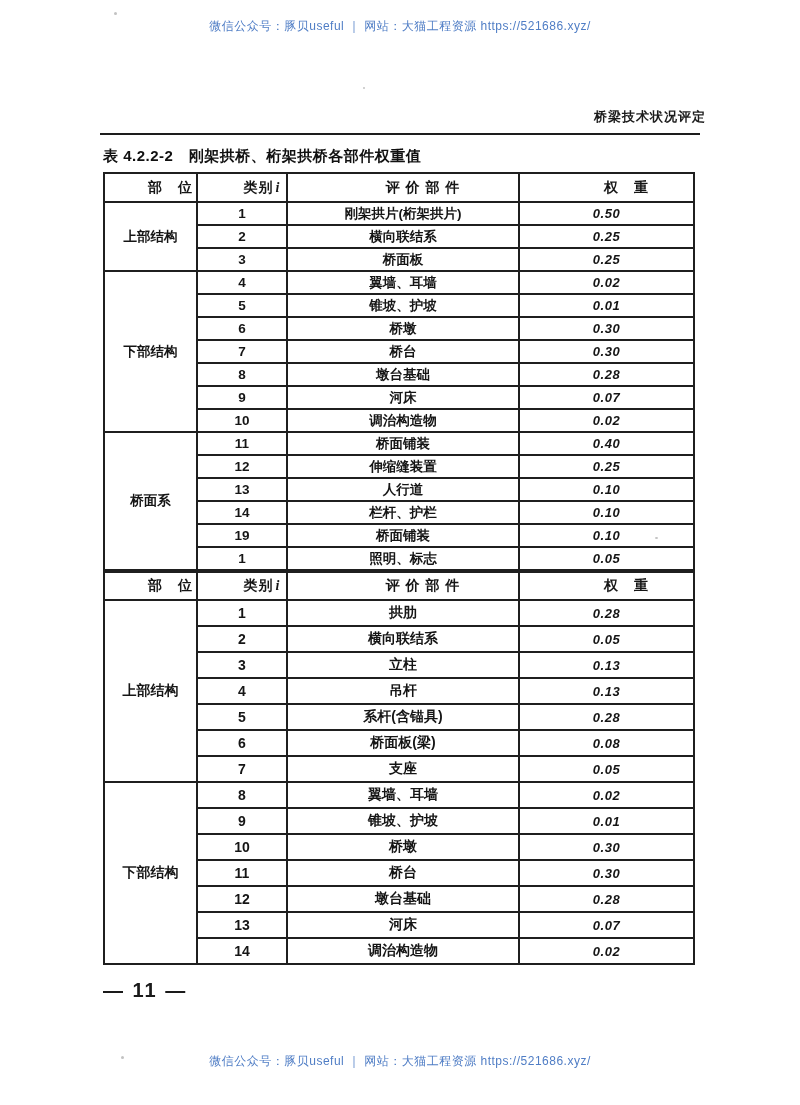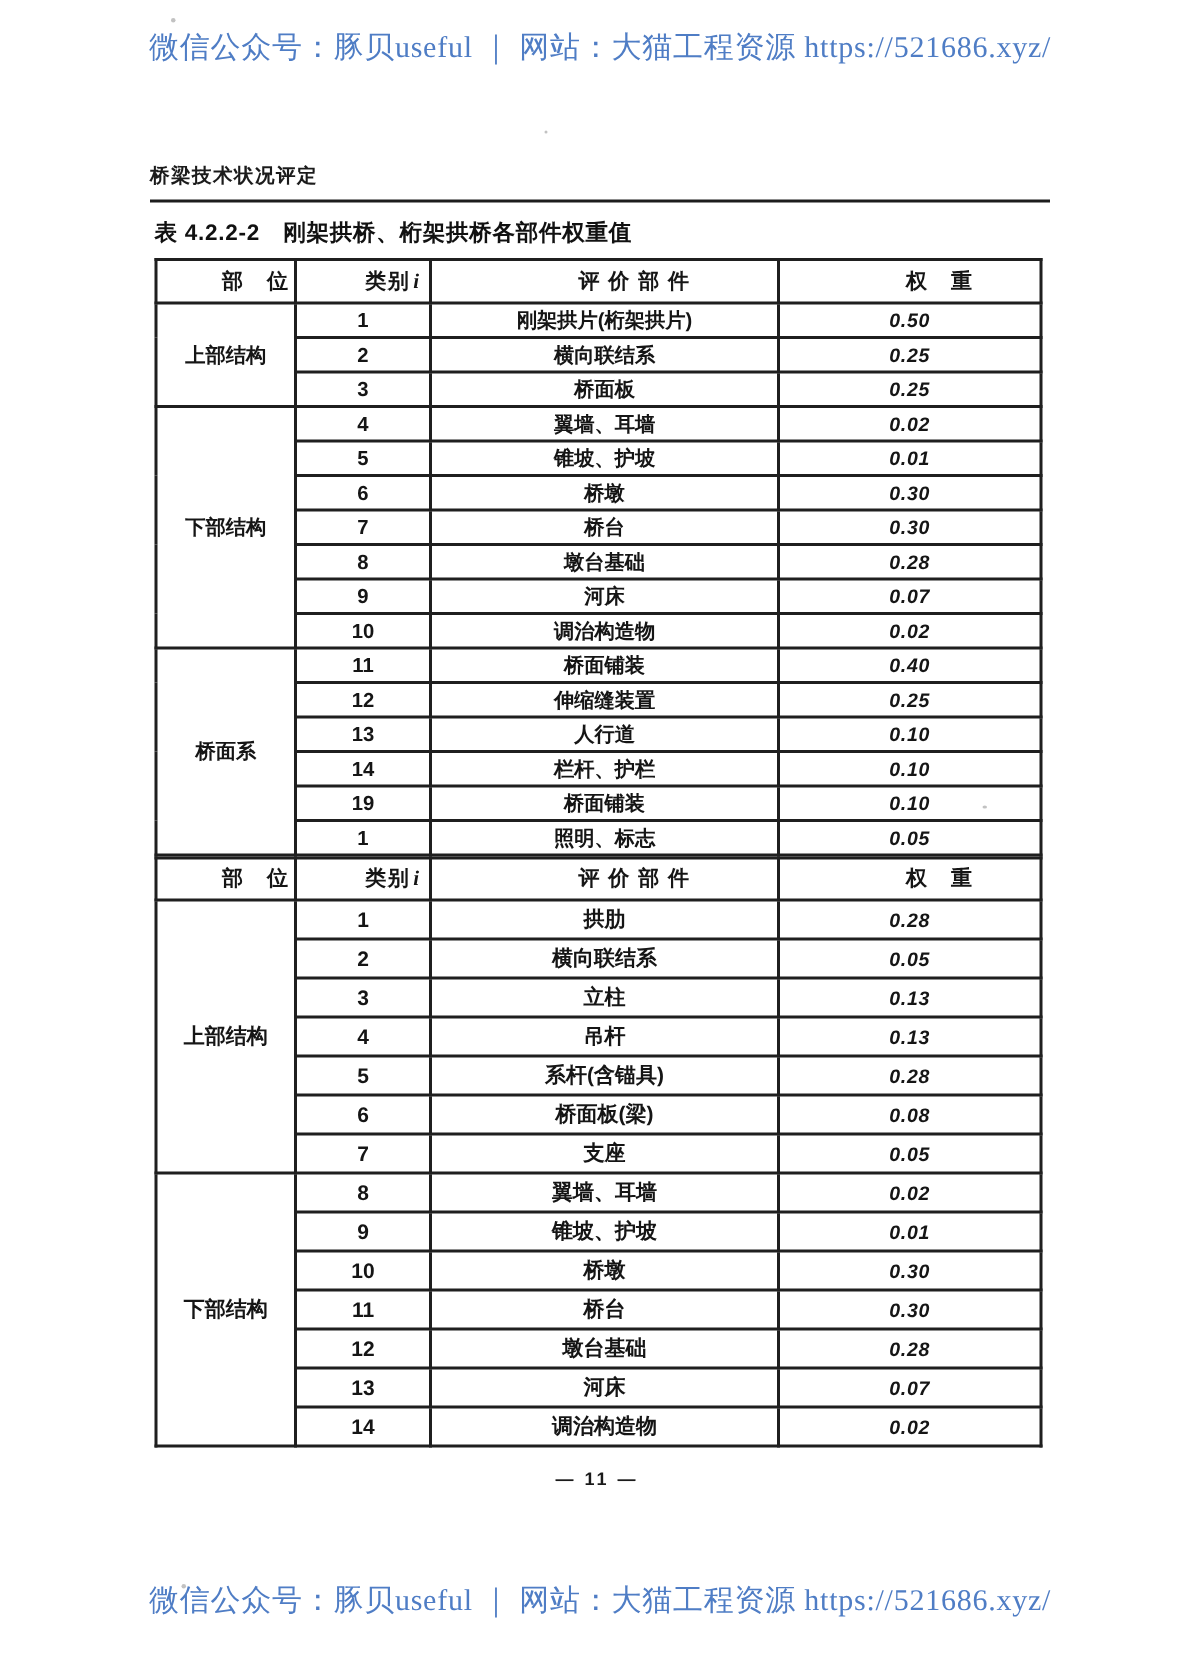--- a/index.html
+++ b/index.html
@@ -4,27 +4,27 @@
 <style>
   * { margin:0; padding:0; box-sizing:border-box; }
   html,body { background:#ffffff; }
   body { font-family:"Liberation Sans","DejaVu Sans",sans-serif; }
   .page {
     position:relative; width:800px; height:1105px; background:#ffffff;
     overflow:hidden; color:#141414;
   }
   .watermark {
     position:absolute; left:0; right:0; text-align:center;
-    font-size:20px; letter-spacing:0.5px; color:#4f7dc5; font-weight:400;font-family:Liberation Serif, serif;
+    font-size:12px; letter-spacing:0.5px; color:#4f7dc5; font-weight:400;
   }
   .watermark.top { top:18px; }
   .watermark.bottom { top:1053px; }
   .running-head {
-    position:absolute; top:108px; left:100px; width:593px;
-    font-size:13px; font-weight:700; color:#1b1b1b;
+    position:absolute; top:108px; left:113px; width:593px;
+    text-align:right; font-size:13px; font-weight:700; color:#1b1b1b;
     letter-spacing:1px;
   }
   .head-rule {
     position:absolute; top:133px; left:100px; width:600px; height:2px;
     background:#1d1d1d;
   }
   .content { position:absolute; top:146px; left:103px; width:590px; }
   .table-title {
     text-align:left; font-size:15px; font-weight:700; color:#111;
     height:20px; line-height:20px; margin-bottom:6px; letter-spacing:0.5px;
@@ -39,21 +39,21 @@
     overflow:hidden; white-space:nowrap;
   }
   th { font-size:14px; letter-spacing:1px;padding-left:42px; }
   .t1 th { height:29px; }
   .t1 td { height:23px; font-size:13.5px; }
   .t2 th { height:28px; }
   .t2 td { height:26px; font-size:14px; }
   td.num { font-size:13px; letter-spacing:0.5px;font-style:italic; }
   th .var { font-style:italic; font-family:"Liberation Serif","DejaVu Serif",serif; font-weight:700; margin-left:2px; }
   .page-number {
-    margin-top:14px; text-align:center; font-size:12px; font-weight:700;
+    margin-top:14px; text-align:left; font-size:20px; font-weight:700;
     color:#1a1a1a; letter-spacing:2px;
   }
   .speck { position:absolute; background:#9a9a9a; border-radius:50%; opacity:0.6; }
   .speck.s1 { top:12px; left:114px; width:3px; height:3px; }
   .speck.s2 { top:87px; left:363px; width:2px; height:2px; }
   .speck.s3 { top:537px; left:655px; width:3px; height:2px; }
   .speck.s4 { top:1056px; left:121px; width:3px; height:3px; }
 </style>
 </head>
 <body>

